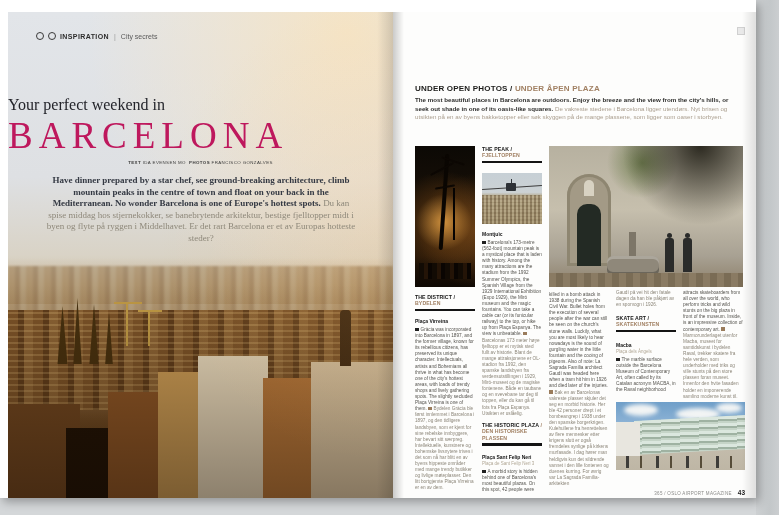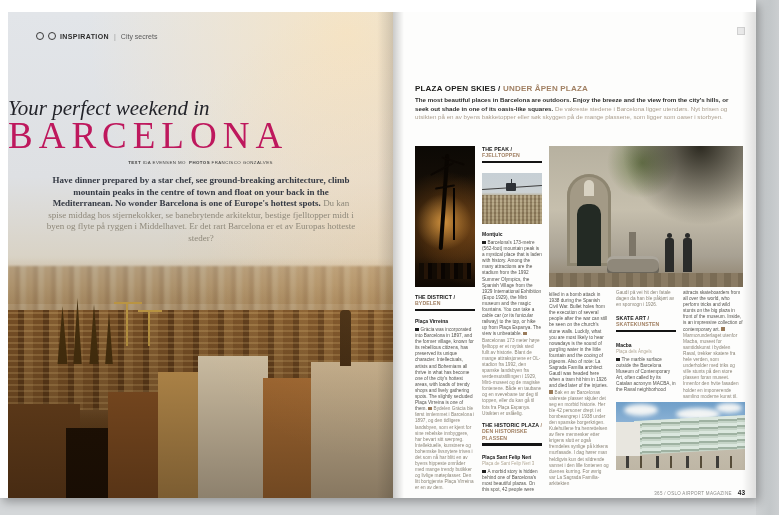--- a/index.html
+++ b/index.html
@@ -49,21 +49,21 @@
       linear-gradient(180deg,rgba(0,0,0,0) 56%,rgba(30,15,0,.22) 78%,rgba(18,8,0,.42) 100%);}
 
   
   .kicker{position:absolute;left:28px;top:20px;display:flex;align-items:center;gap:4px;
       font-size:7px;color:#2d2d2d;z-index:5;}
   .kicker .brand{font-weight:700;letter-spacing:.4px;}
   .kicker .sep{color:#9a9a9a;font-weight:400;margin:0 1px;}
   .kicker .section{color:#5a5a5a;font-weight:400;}
   .ring{width:6px;height:6px;border:1.2px solid #3a3a3a;border-radius:50%;display:inline-block;}
   .eyebrow{position:absolute;left:0;top:84px;width:385px;
-      font-family:"Liberation Serif",serif;font-style:italic;font-size:21px;color:#23242a;}
+      font-family:"Liberation Serif",serif;font-size:16px;color:#23242a;}
   .main-title{position:absolute;left:0;top:102px;width:385px;
       font-family:"Liberation Serif",serif;font-size:37px;letter-spacing:6px;color:#be185d;}
   .byline{position:absolute;left:0;top:148px;width:385px;text-align:center;
       font-size:4.4px;letter-spacing:.4px;color:#3c3c3c;z-index:5;}
   .byline b{font-weight:700;}
   .intro{position:absolute;left:38px;top:163px;width:310px;text-align:center;z-index:5;
       font-family:"Liberation Serif",serif;font-size:9px;line-height:11.5px;}
   .intro .en{font-weight:700;color:#343943;}
   .intro .no{font-weight:400;color:#8e887a;}
 
@@ -195,21 +195,21 @@
       <div class="intro">
         <span class="en">Have dinner prepared by a star chef, see ground-breaking architecture, climb mountain peaks in the centre of town and float on your back in the Mediterranean. No wonder Barcelona is one of Europe's hottest spots.</span>
         <span class="no">Du kan spise middag hos stjernekokker, se banebrytende arkitektur, bestige fjelltopper midt i byen og flyte på ryggen i Middelhavet. Er det rart Barcelona er et av Europas hotteste steder?</span>
       </div>
     </div>
 
     <div class="page page-right">
       <div class="page-marker"></div>
 
       <div class="pr sec-head">
-        <span class="en">PLAZA OPEN SKIES / </span><span class="no">UNDER ÅPEN PLAZA</span>
+        <span class="en">UNDER OPEN PHOTOS / </span><span class="no">UNDER ÅPEN PLAZA</span>
       </div>
       <div class="pr r-intro">
         <span class="en">The most beautiful places in Barcelona are outdoors. Enjoy the breeze and the view from the city's hills, or seek out shade in one of its oasis-like squares. </span><span class="no">De vakreste stedene i Barcelona ligger utendørs. Nyt brisen og utsikten på en av byens bakketopper eller søk skyggen på de mange plassene, som ligger som oaser i storbyen.</span>
       </div>
 
       <div class="pr photo p-night" style="left:22px;top:134px;width:60px;height:141px;">
         <div class="trunk"></div>
         <div class="branch" style="left:14px;top:22px;width:26px;transform:rotate(-28deg);"></div>
         <div class="branch" style="left:26px;top:14px;width:24px;transform:rotate(18deg);"></div>
         <div class="branch" style="left:20px;top:40px;width:20px;transform:rotate(-10deg);"></div>

